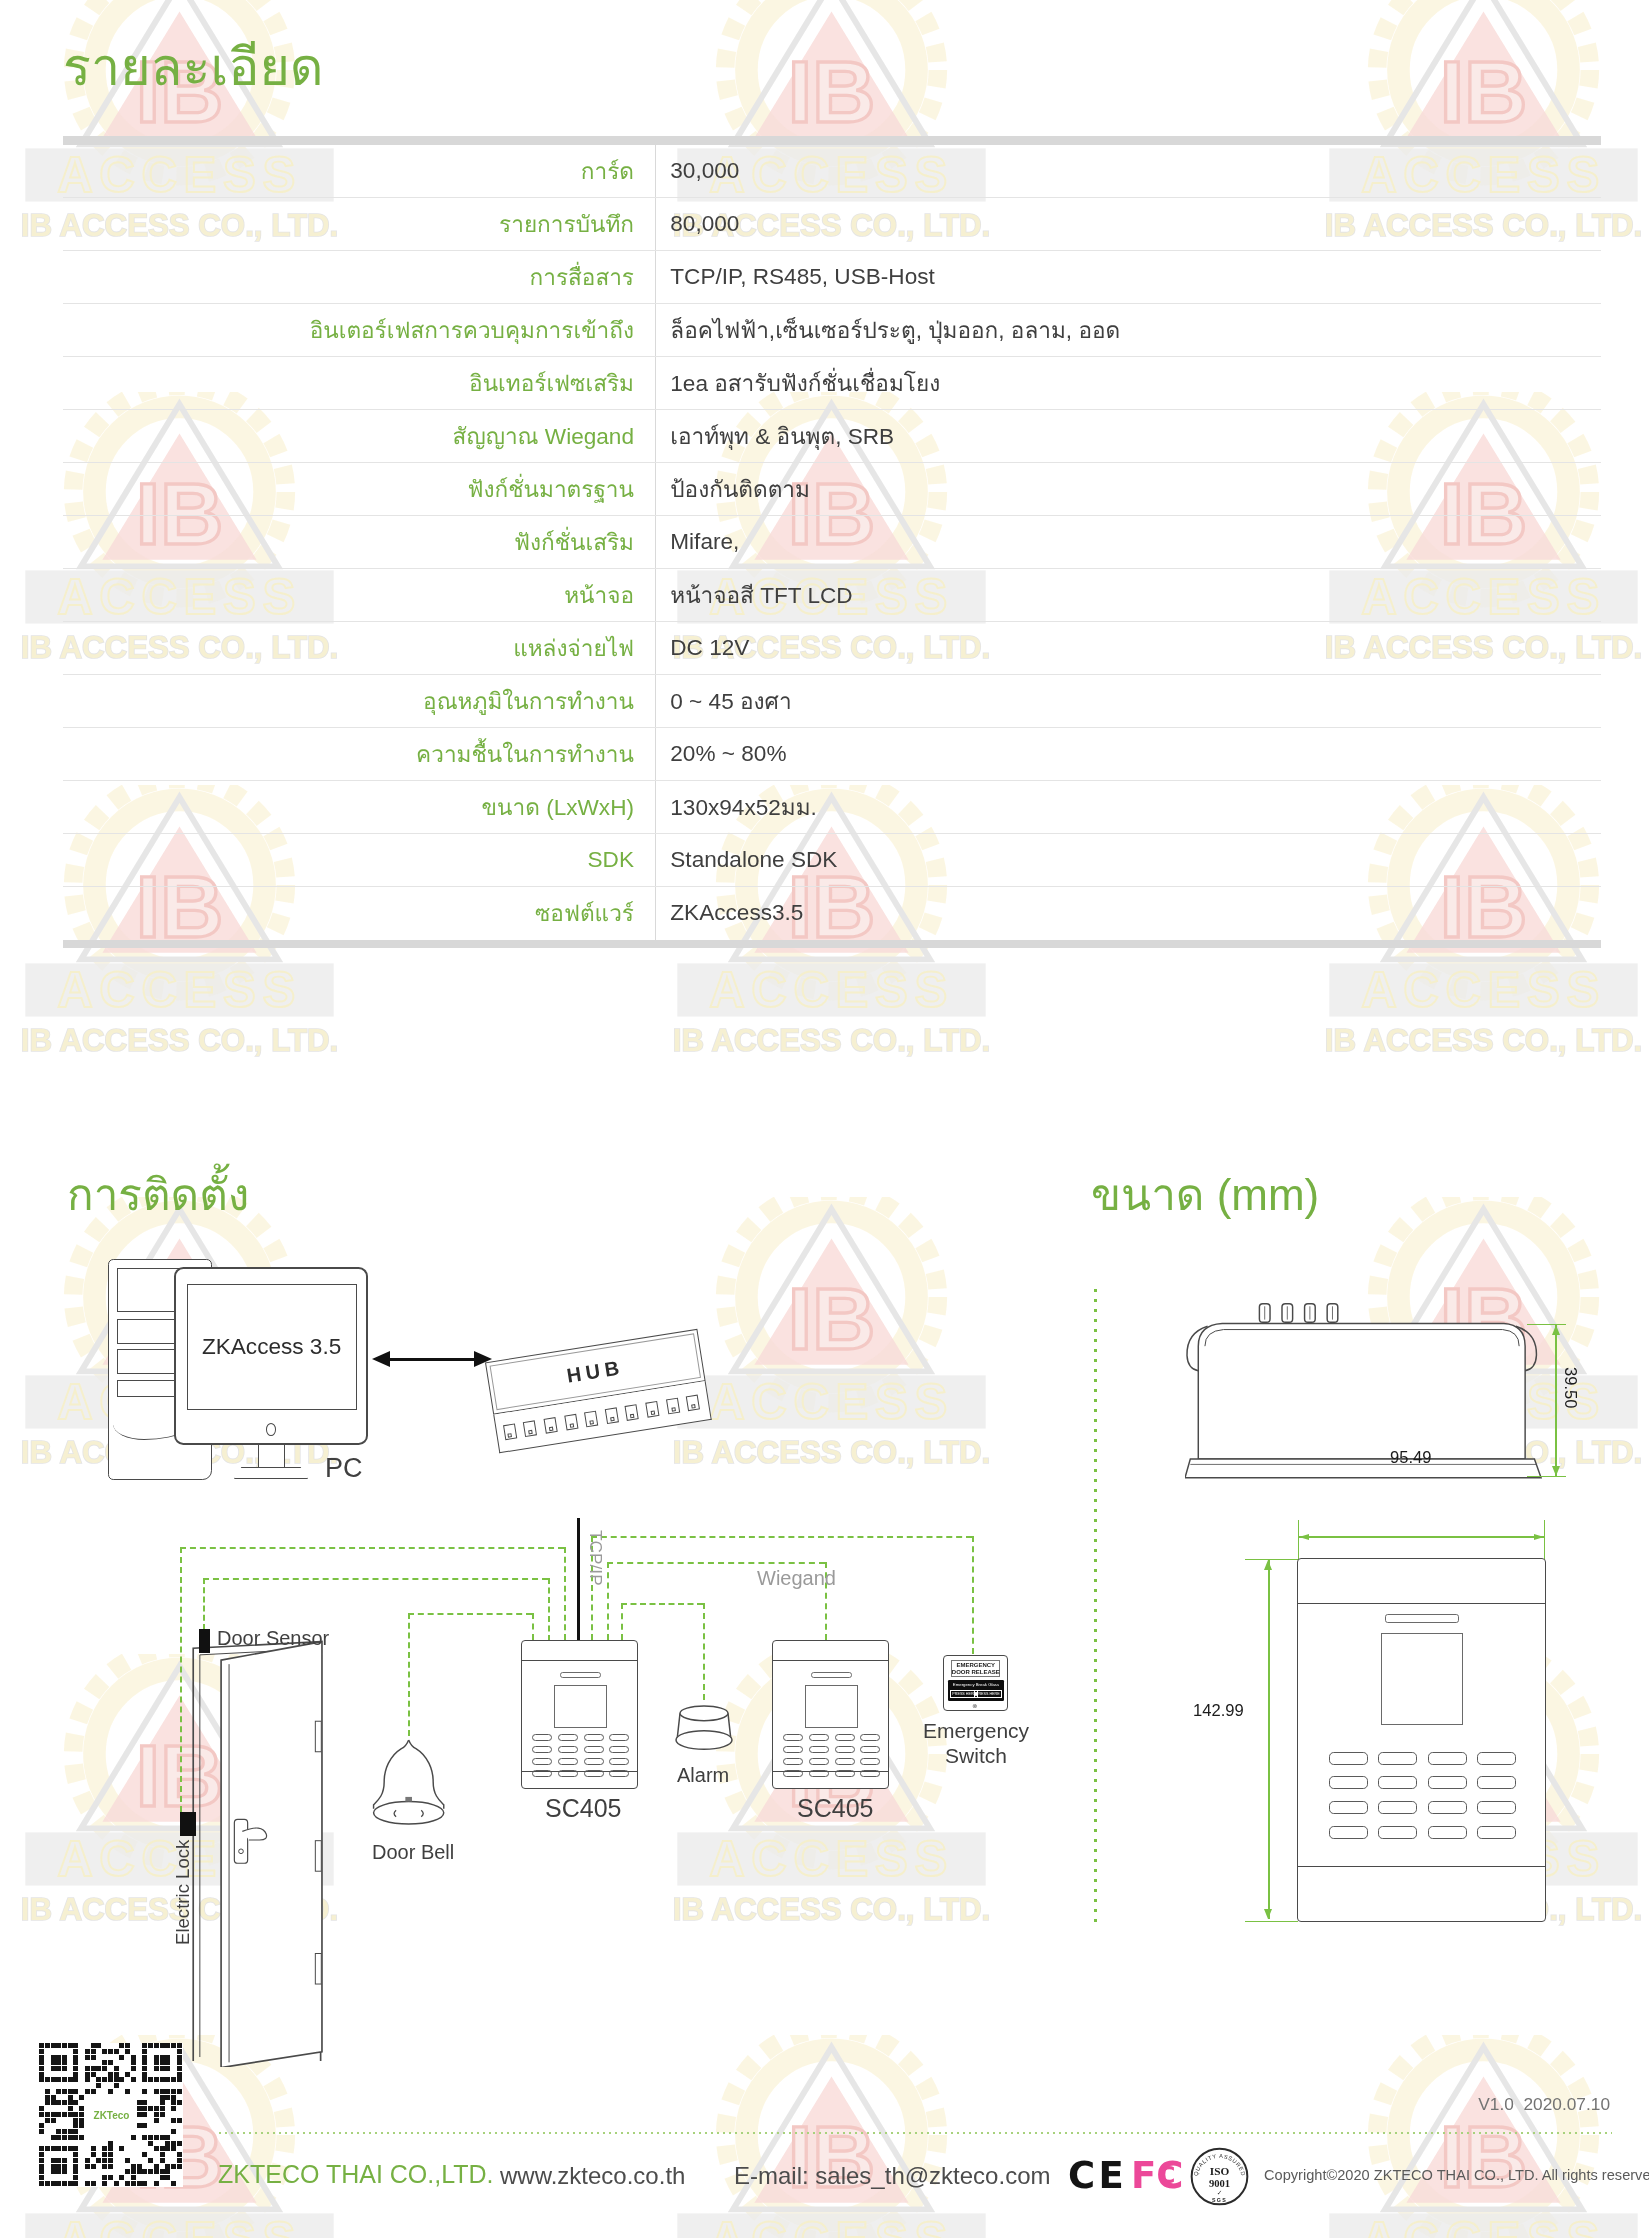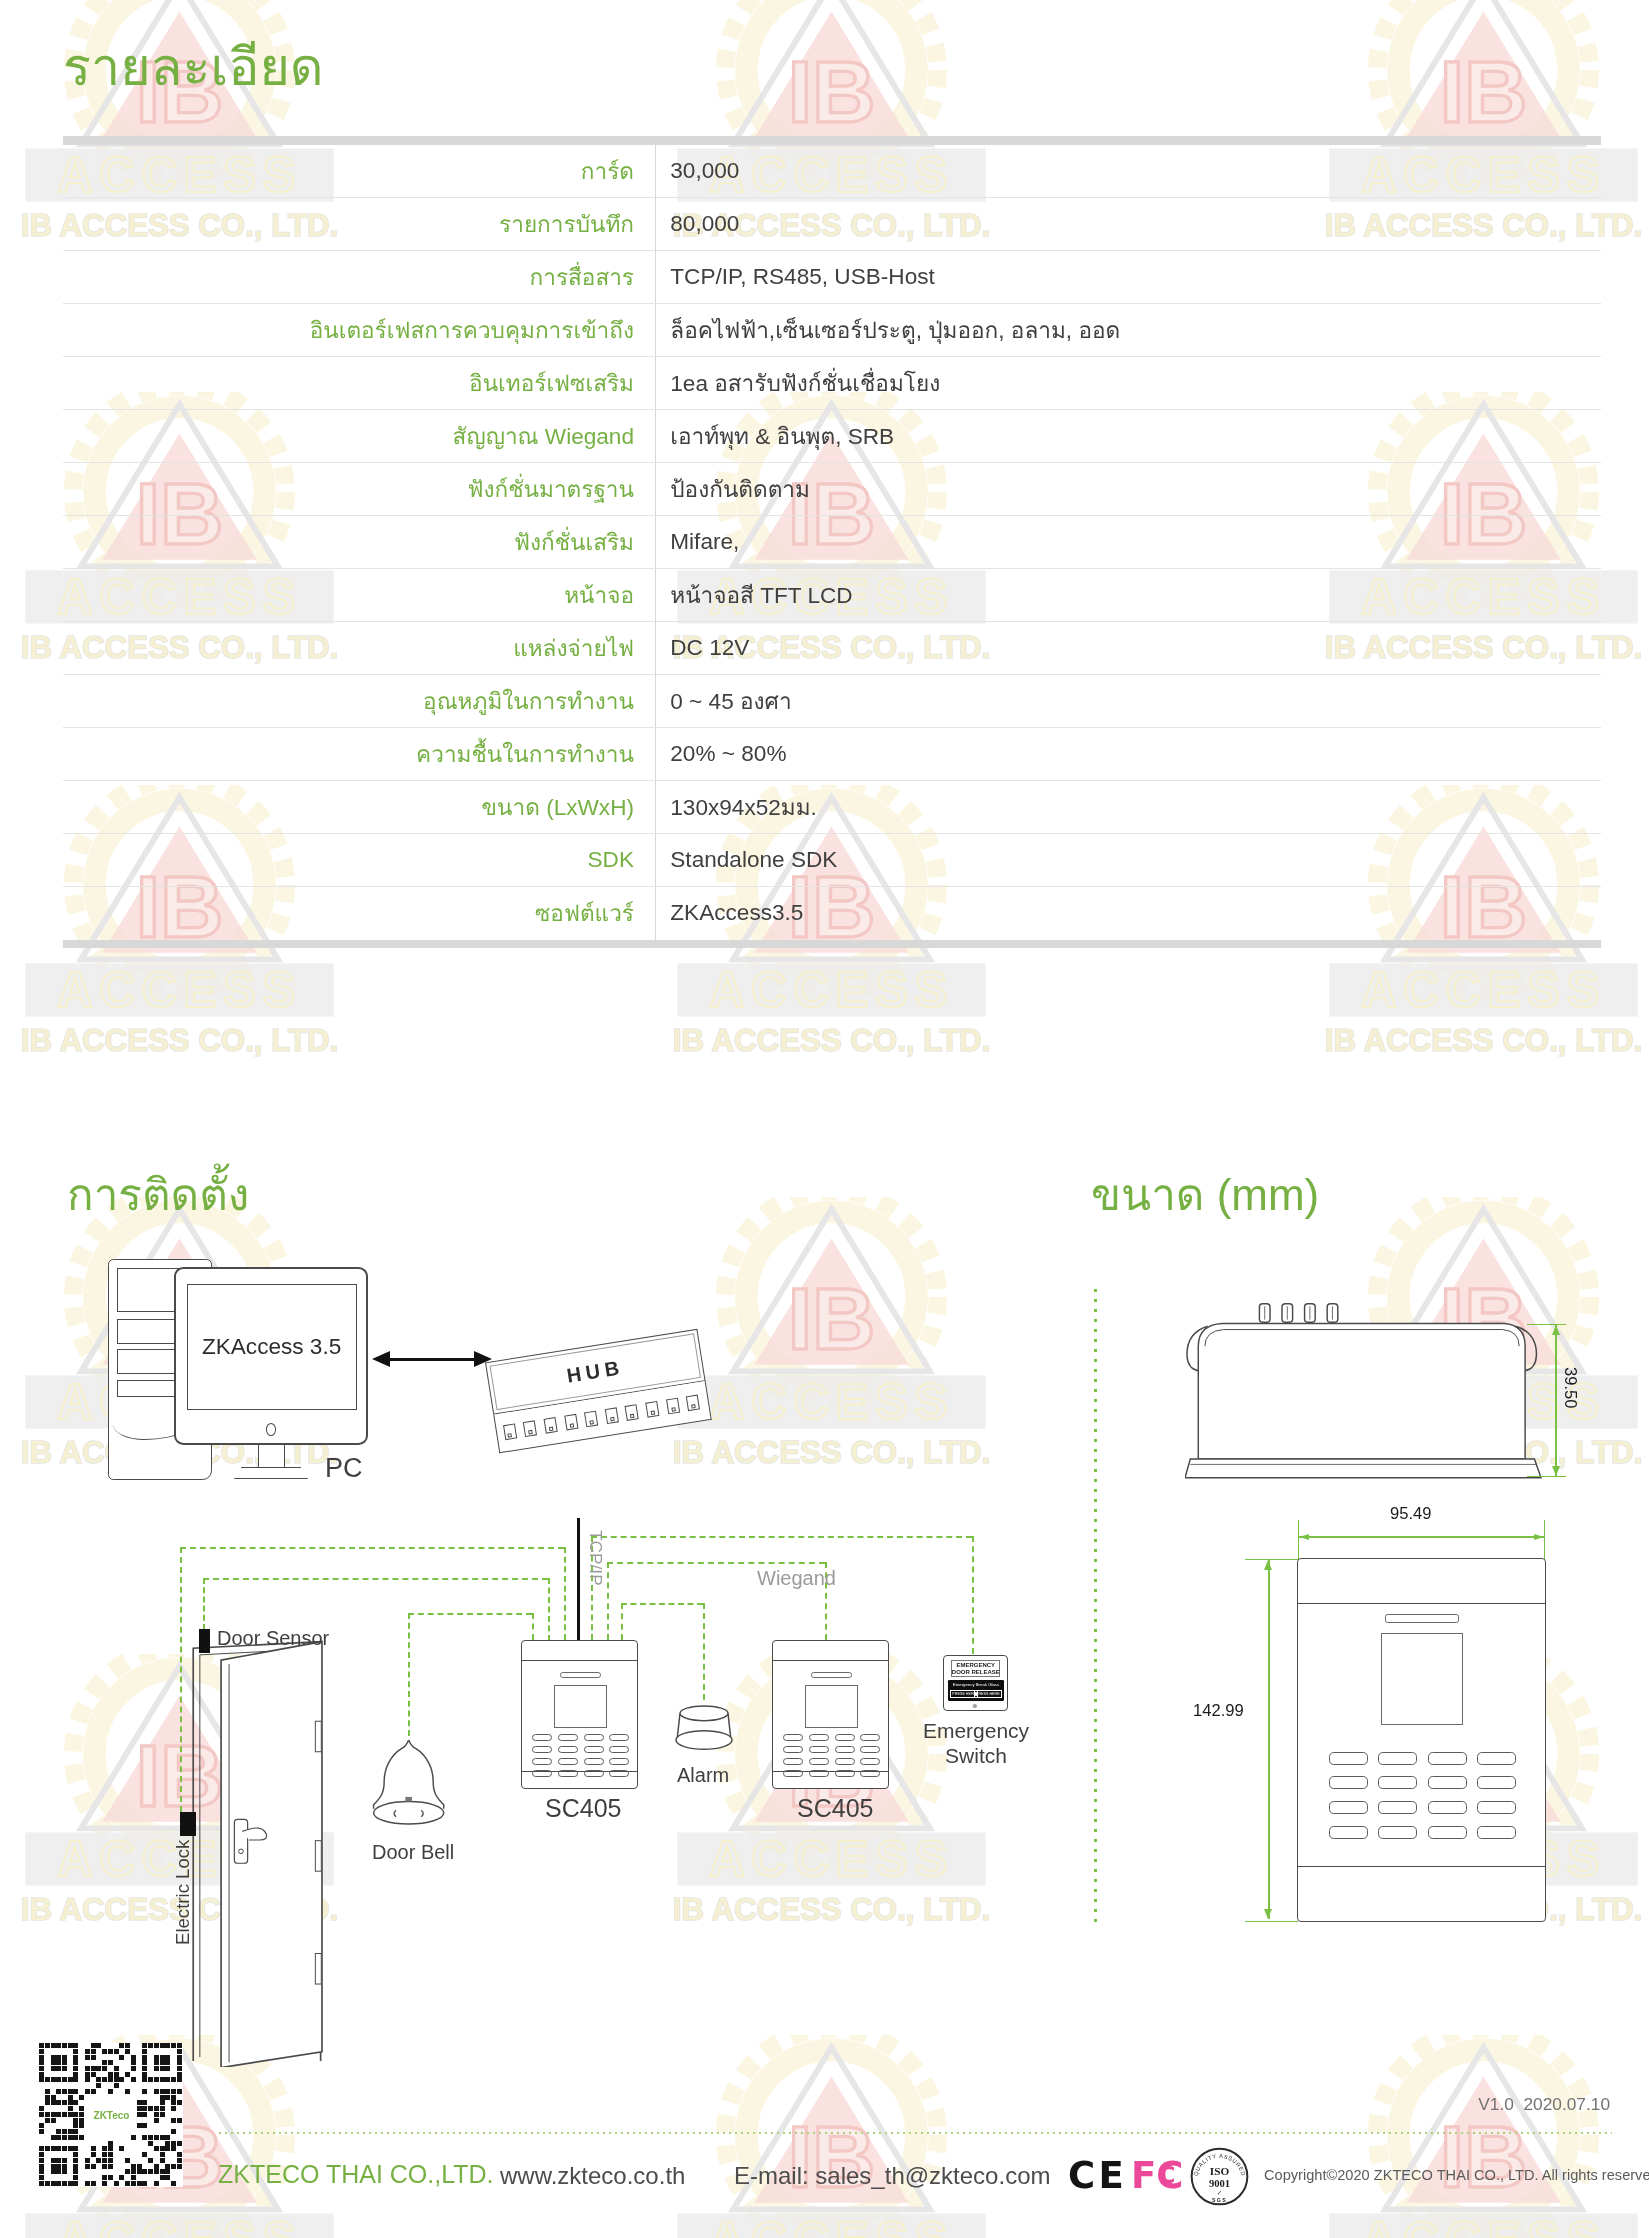--- a/index.html
+++ b/index.html
@@ -537,21 +537,21 @@
     </g>
   </svg>
 
   <div class="dim-tick-h" style="left:1527px;top:1324px;width:39px"></div>
   <div class="dim-tick-h" style="left:1527px;top:1476px;width:39px"></div>
   <div class="dim-line-v" style="left:1555px;top:1325px;height:152px"></div>
   <div class="arr" style="left:1552px;top:1325px;border-width:0 4px 10.6px 4px;border-color:transparent transparent var(--wire) transparent"></div>
   <div class="arr" style="left:1552px;top:1466px;border-width:10.6px 4px 0 4px;border-color:var(--wire) transparent transparent transparent"></div>
   <div class="dim-text" style="left:1560px;top:1367px;writing-mode:vertical-rl">39.50</div>
 
-  <div class="dim-text" style="left:1390px;top:1504px">95.49</div>
+  <div class="dim-text" style="left:1390px;top:1448px">95.49</div>
   <div class="dim-tick-v" style="left:1298px;top:1520px;height:41px"></div>
   <div class="dim-tick-v" style="left:1544px;top:1520px;height:41px"></div>
   <div class="dim-line-h" style="left:1299px;top:1536px;width:245px"></div>
   <div class="arr" style="left:1299px;top:1534px;border-width:3.7px 10.6px 3.7px 0;border-color:transparent var(--wire) transparent transparent"></div>
   <div class="arr" style="left:1534px;top:1534px;border-width:3.7px 0 3.7px 10.6px;border-color:transparent transparent transparent var(--wire)"></div>
 
   <div class="dim-text" style="left:1193px;top:1701px">142.99</div>
   <div class="dim-tick-h" style="left:1245px;top:1559px;width:53px"></div>
   <div class="dim-tick-h" style="left:1245px;top:1921px;width:53px"></div>
   <div class="dim-line-v" style="left:1268px;top:1560px;height:359px"></div>

